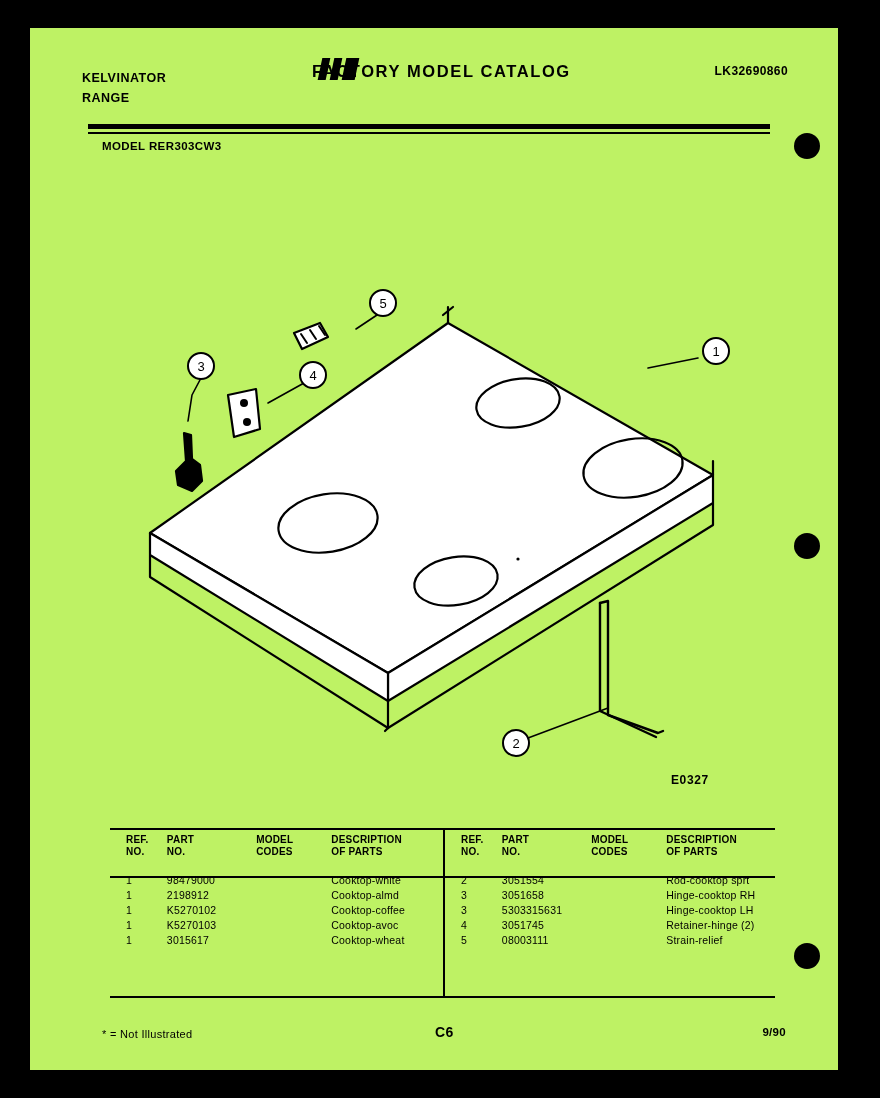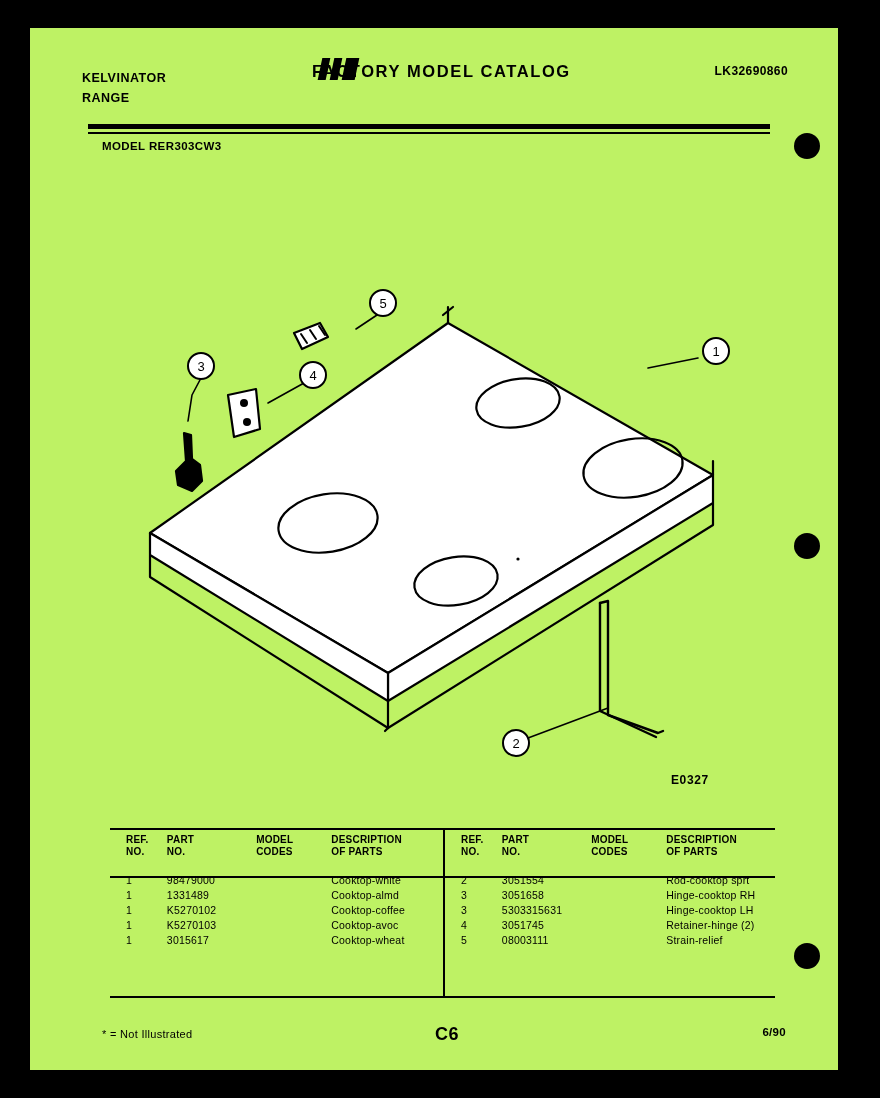--- a/index.html
+++ b/index.html
@@ -215,21 +215,21 @@
     top: 1000px;
     font-size: 11px;
     font-weight: normal;
     color: #000;
     letter-spacing: 0.3px;
   }
   .pagenum {
     position: absolute;
     left: 405px;
     top: 996px;
-    font-size: 18px;
+    font-size: 14px;
     font-weight: bold;
     color: #000;
     letter-spacing: 0.5px;
   }
   .revdate {
     position: absolute;
     right: 52px;
     top: 998px;
     font-size: 11.5px;
     font-weight: bold;
@@ -358,21 +358,21 @@
                 <td colspan="4"></td>
               </tr>
             <tr>
               <td class="c-ref">1</td>
               <td class="c-part">98479000</td>
               <td class="c-model"></td>
               <td class="c-desc">Cooktop-white</td>
             </tr>
             <tr>
               <td class="c-ref">1</td>
-              <td class="c-part">1331489</td>
+              <td class="c-part">2198912</td>
               <td class="c-model"></td>
               <td class="c-desc">Cooktop-almd</td>
             </tr>
             <tr>
               <td class="c-ref">1</td>
               <td class="c-part">K5270102</td>
               <td class="c-model"></td>
               <td class="c-desc">Cooktop-coffee</td>
             </tr>
             <tr>
@@ -443,16 +443,16 @@
               <td class="c-model"></td>
               <td class="c-desc">Strain-relief</td>
             </tr>
           </tbody>
         </table>
       </div>
     </div>
 
     <div class="footnote">*  =  Not Illustrated</div>
     <div class="pagenum">C6</div>
-    <div class="revdate">6/90</div>
+    <div class="revdate">9/90</div>
 
   </div>
 </div>
 
 </body></html>

